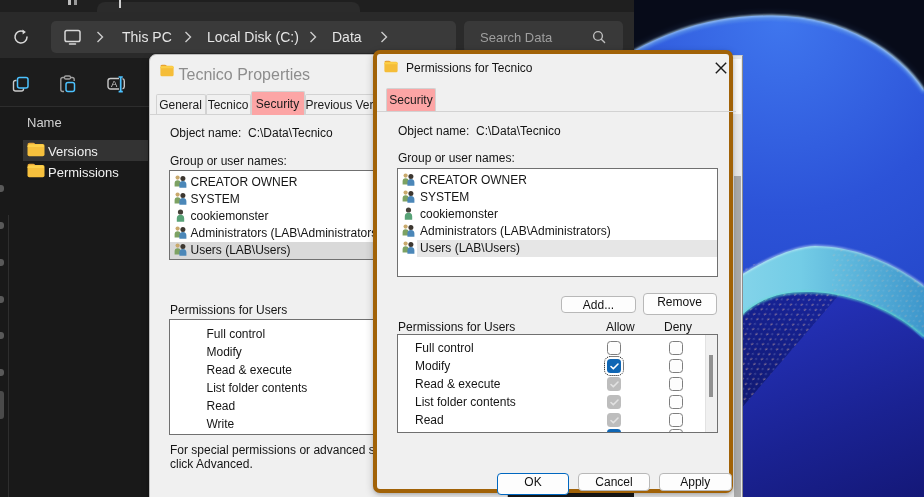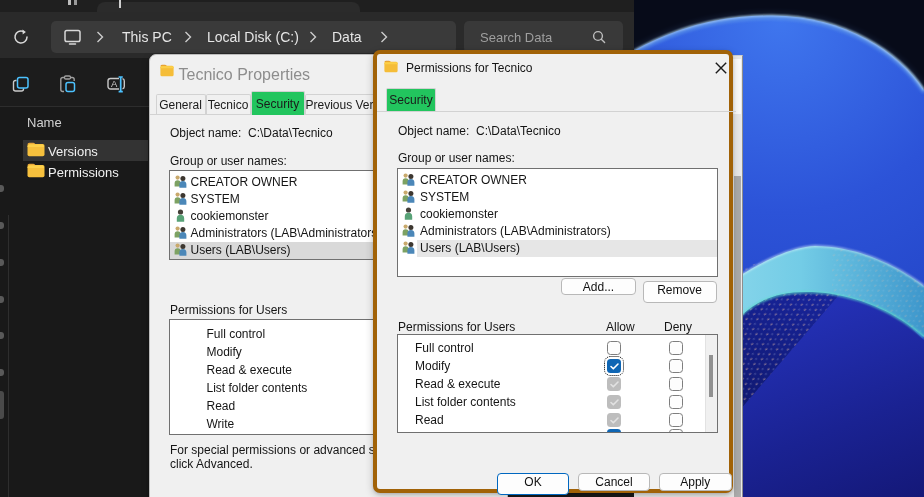--- a/index.html
+++ b/index.html
@@ -30,21 +30,21 @@
   
   .dlg { background:#f0f0f0; box-shadow:0 3px 9px rgba(0,0,0,.20), 0 1px 3px rgba(0,0,0,.14); }
   #dlg1 { left:148.5px; top:53.5px; width:359.5px; height:460px; z-index:3;
     border:1px solid #bdbdbd; border-radius:7px 7px 0 0; }
   #dlg2 { left:373px; top:49.5px; width:360px; height:443px; z-index:4;
     border:4px solid #a16207; border-radius:7px; }
   .dtxt { font-size:12px; color:#151515; white-space:nowrap; }
   .gtxt { font-size:16px; color:#8d8d8d; white-space:nowrap; }
   .tab { position:absolute; background:#f0f0f0; border:1px solid #d2d2d2; border-bottom:none;
     font-size:12px; color:#1a1a1a; text-align:center; border-radius:2px 2px 0 0; white-space:nowrap; overflow:hidden; }
-  .tabsel { background:#22c55e; z-index:5;text-align:center; }
+  .tabsel { background:#fca5a5; z-index:5;text-align:center; }
   .lbox { position:absolute; background:#ffffff; border:1px solid #707070; overflow:hidden; }
   .li { position:absolute; left:0; width:100%; height:17px; }
   .btn { position:absolute; background:#fdfdfd; border:1px solid #b8b8b8; border-radius:4px;
     font-size:12px; color:#111; text-align:center; }
   .cb { position:absolute; width:14px; height:14px; border-radius:3.5px; }
   .cb-off { background:#fdfdfd; border:1.5px solid #7e7e7e; }
   .cb-blue { background:#0f66b4; }
   .cb-gray { background:#bdbdbd; }
   .cb svg { position:absolute; left:1.5px; top:2px; }
 
@@ -328,22 +328,22 @@
         <div class="dtxt abs" style="left:22px;top:0px">Administrators (LAB\Administrators)</div>
       </div>
       <div class="li" style="top:72px">
         <div class="abs" style="left:19px;top:-1px;width:300px;height:17px;background:#e6e6e6"></div>
         <svg class="abs" style="left:4px;top:0px" width="13" height="13" viewBox="0 0 13 13">
             <use href="#grp13"></use>
           </svg>
         <div class="dtxt abs" style="left:22px;top:0px">Users (LAB\Users)</div>
       </div>
     </div>
-    <div class="btn" style="left:184px;top:224px;width:75px;height:17.5px;line-height:16px">Add...</div>
-    <div class="btn" style="left:265.5px;top:227px;width:74px;height:22px;line-height:16px">Remove</div>
+    <div class="btn" style="left:184px;top:242px;width:75px;height:17.5px;line-height:16px">Add...</div>
+    <div class="btn" style="left:265.5px;top:239px;width:74px;height:22px;line-height:16px">Remove</div>
     <div class="dtxt abs" style="left:21px;top:266px">Permissions for Users</div>
     <div class="dtxt abs" style="left:229px;top:266px">Allow</div>
     <div class="dtxt abs" style="left:287px;top:266px">Deny</div>
     <div class="lbox" style="left:20px;top:280.5px;width:321px;height:99px">
       <div class="dtxt abs" style="left:17px;top:6px">Full control</div>
       <div class="dtxt abs" style="left:17px;top:24px">Modify</div>
       <div class="dtxt abs" style="left:17px;top:42px">Read &amp; execute</div>
       <div class="dtxt abs" style="left:17px;top:60px">List folder contents</div>
       <div class="dtxt abs" style="left:17px;top:78px">Read</div>
 

